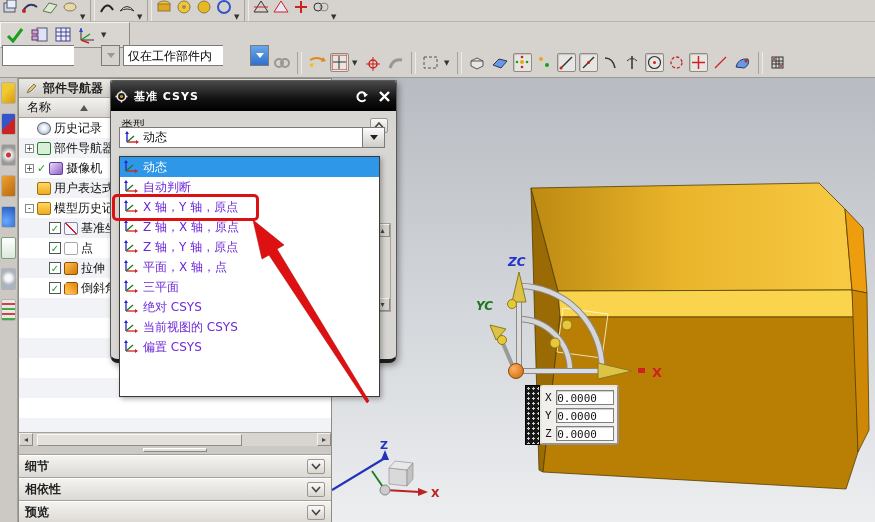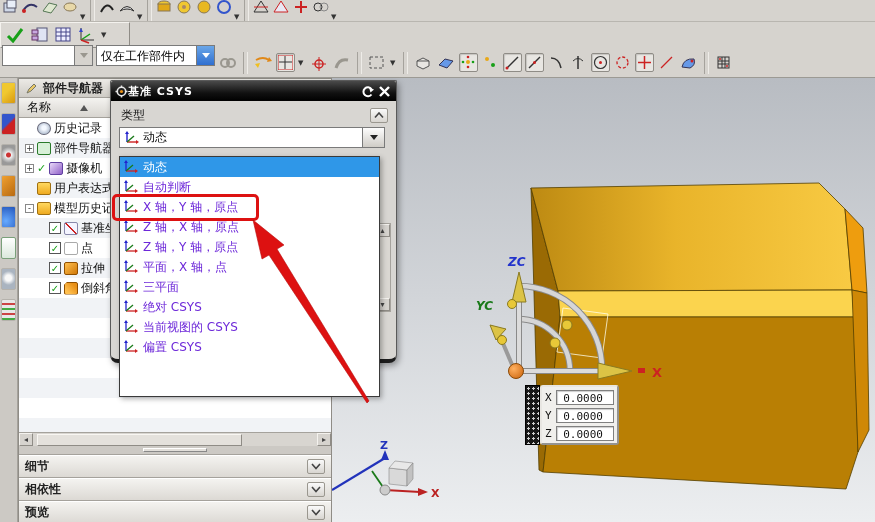--- a/index.html
+++ b/index.html
@@ -9,21 +9,21 @@
 
   
   #toolbar1 { left:0; top:0; width:875px; height:22px; background:#d6d3ce; border-bottom:1px solid #b9b6b0; display:flex; align-items:flex-end; overflow:hidden; }
   #toolbar2 { left:0; top:22px; width:875px; height:26px; background:#d6d3ce; }
   #toolbar2 .group { position:absolute; left:0; top:0; height:26px; width:130px; background:#d9d6d1; border:1px solid; border-color:#f4f2ee #8f8c86 #8f8c86 #f4f2ee; display:flex; align-items:center; padding-left:4px; gap:4px; }
   #toolbar3 { left:0; top:48px; width:875px; height:30px; background:#d6d3ce; border-bottom:1px solid #9c9a94; display:flex; align-items:center; padding-left:2px; gap:3px; }
   .tbicon { width:20px; height:20px; display:flex; align-items:center; justify-content:center; flex:0 0 auto; }
   .tbicon.cut { height:22px; align-items:flex-start; }
   .sep { width:5px; height:22px; border-left:1px solid #a5a29c; border-right:1px solid #eeece8; margin:0 2px; flex:0 0 auto; }
   .dd { width:8px; font-size:7px; color:#333; flex:0 0 auto; }
-  .combo { display:flex; height:36px; flex:0 0 auto; }
+  .combo { display:flex; height:36px; flex:0 0 auto;gap:27px; }
   .combo .field { background:#fff; border:1px solid #7a7a7a; border-right:none; height:21px; font-size:12px; padding:2px 3px 0 4px; white-space:nowrap; overflow:hidden; }
   .combo .btn { width:19px; height:21px; border:1px solid #7a7a7a; display:flex; align-items:center; justify-content:center; }
   .combo .btn.blue { background:linear-gradient(#6aa6e8,#2f6fd0); }
   .combo .btn.gray { background:#d6d3ce; }
   .tri-down-w { width:0; height:0; border-left:4px solid transparent; border-right:4px solid transparent; border-top:5px solid #fff; }
   .tri-down-b { width:0; height:0; border-left:4px solid transparent; border-right:4px solid transparent; border-top:5px solid #222; }
   .snapbtn { width:19px; height:19px; display:flex; align-items:center; justify-content:center; border:1px solid transparent; flex:0 0 auto; }
   .snapbtn.pressed { border:1px solid #8f8c86; background:#e8e6e2; border-radius:2px; box-shadow:inset 1px 1px 1px rgba(0,0,0,.15); }
 
   
@@ -66,25 +66,25 @@
   .panelrow .spacer { flex:1; }
   .chevbtn { width:18px; height:15px; display:flex; align-items:center; justify-content:center; background:linear-gradient(#fafafa,#d8d5d0); border:1px solid #9a978f; border-radius:2px; }
 
   
   #viewport { left:332px; top:78px; width:543px; height:444px; background:linear-gradient(#b8bcc2,#eceef0); overflow:hidden; }
   #coordpanel { position:absolute; left:193px; top:307px; display:flex; z-index:3; }
   #coordgrip { width:15px; height:60px; background:#181818; background-image:radial-gradient(#cfcfcf 1px, transparent 1.4px); background-size:5px 5px; border:1px solid #000; }
   #coordbox { width:79px; background:#f0efec; border:2px outset #e8e6e2; border-radius:3px; padding:2px 3px; display:flex; flex-direction:column; gap:2px; }
   .crow { display:flex; align-items:center; gap:3px; height:16px; }
   .crow .clabel { font-size:11px; font-family:"DejaVu Sans Mono",monospace; color:#111; width:8px; }
-  .crow .cinput { flex:1; height:15px; background:#fff; border:1px solid #808080; box-shadow:inset 1px 1px 1px rgba(0,0,0,.2); font-size:11px; font-family:"DejaVu Sans Mono",monospace; text-align:right; padding:1px 10px 0 0; color:#111; }
+  .crow .cinput { flex:1; height:15px; background:#fff; border:1px solid #808080; box-shadow:inset 1px 1px 1px rgba(0,0,0,.2); font-size:11px; font-family:"DejaVu Sans Mono",monospace; text-align:right; padding:1px 16px 0 0; color:#111; }
 
   
   #dialog { left:110px; top:80px; width:287px; height:283px; z-index:20; background:#d8d6d2; border:1px solid #5a5a5a; border-bottom:4px solid #1d1d1d; border-radius:2px 2px 8px 8px; box-shadow:2px 3px 6px rgba(0,0,0,.35); }
-  #dlg-titlebar { height:20px; background:linear-gradient(#4a4a4a,#111 60%,#000); display:flex; align-items:center; color:#fff; padding:0 3px 0 4px; border-radius:2px 2px 0 0; }
+  #dlg-titlebar { height:30px; background:linear-gradient(#4a4a4a,#111 60%,#000); display:flex; align-items:center; color:#fff; padding:0 3px 0 4px; gap:6px; border-radius:2px 2px 0 0; }
   #dlg-title { font-size:11px; font-weight:bold; letter-spacing:1px; flex:1; }
   .dlg-tbtn { width:17px; height:15px; display:flex; align-items:center; justify-content:center; }
   #dlg-typerow { display:flex; align-items:center; height:22px; margin:3px 8px 0 10px; font-size:12px; color:#111; }
   #dlg-typerow .spacer { flex:1; }
   #dlg-combo { position:absolute; left:8px; top:46px; width:266px; height:21px; display:flex; }
   #dlg-combo .cfield { flex:1; background:#fff; border:1px solid #7a7a7a; border-right:none; display:flex; align-items:center; gap:4px; padding-left:4px; font-size:12px; color:#111; }
   #dlg-combo .cbtn { width:23px; background:linear-gradient(#fdfdfd,#cfccc6); border:1px solid #7a7a7a; display:flex; align-items:center; justify-content:center; }
   #dlg-scroll { position:absolute; left:263px; top:142px; width:17px; height:89px; background:#cfccc6; border:1px solid #a5a29c; display:flex; flex-direction:column; }
   #dlg-scroll .sbtn { width:15px; }
   #dlg-scroll .track { flex:1; background:#dad7d2; }

